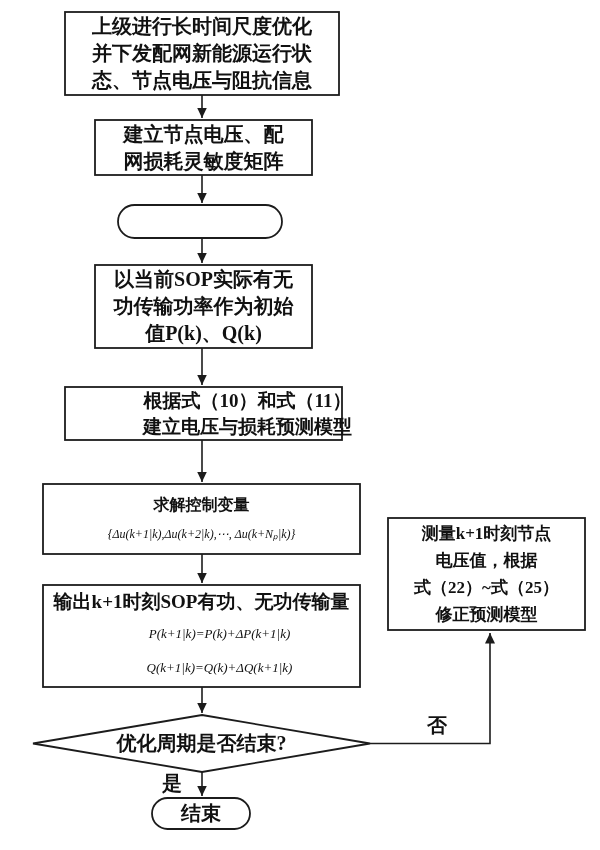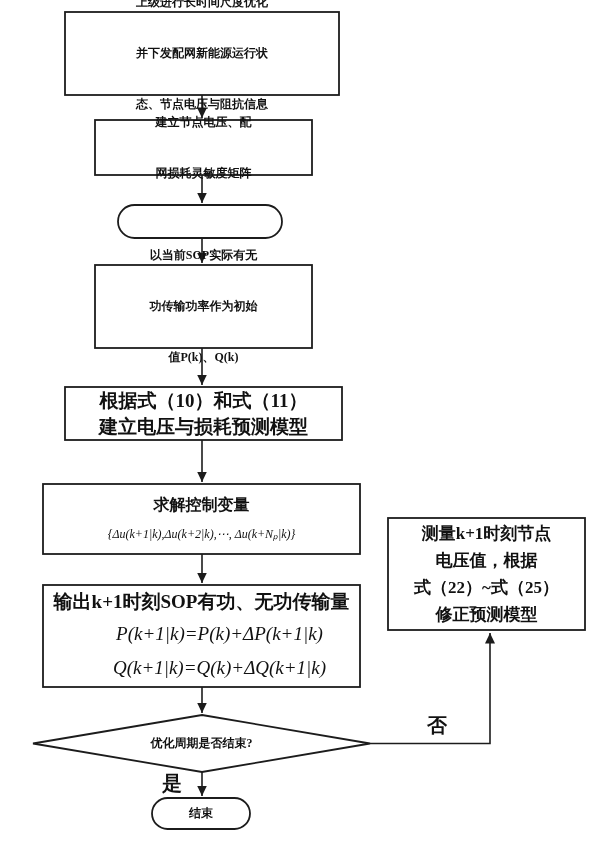--- a/index.html
+++ b/index.html
@@ -8,29 +8,29 @@
     font-family:"Liberation Serif", serif;color:#111111;overflow:hidden;
   }
   .layer{position:absolute;left:0;top:0;}
   .shape{fill:#ffffff;stroke:#1c1c1c;stroke-width:1.8;}
   .conn{stroke:#1c1c1c;stroke-width:1.6;fill:none;}
   .txt{
     position:absolute;display:flex;flex-direction:column;
     align-items:center;justify-content:center;text-align:center;
     font-weight:bold;pointer-events:none;
   }
-  .fs20{font-size:12px;line-height:27px;gap:24px;}
+  .fs20{font-size:20px;line-height:27px;}
   .fs20 span{display:block;white-space:nowrap;}
   .title-line{font-size:16px;line-height:30px;white-space:nowrap;}
   .formula{
     font-family:"Liberation Serif", serif;font-style:italic;font-weight:normal;
     white-space:nowrap;
   }
   .f18{font-size:12px;line-height:28px;}
-  .f19{font-size:19px;line-height:34px;margin-left:36px;}
+  .f19{font-size:13px;line-height:34px;margin-left:36px;}
   .lbl{
     position:absolute;font-size:20px;font-weight:bold;text-align:center;
     line-height:26px;
   }
 </style>
 </head>
 <body>
 
 <div class="canvas">
 
@@ -74,21 +74,21 @@
     <span>网损耗灵敏度矩阵</span>
   </div>
 
 
   <div class="txt fs20" style="left:95px;top:265px;width:217px;height:83px;">
     <span>以当前SOP实际有无</span>
     <span>功传输功率作为初始</span>
     <span>值P(k)、Q(k)</span>
   </div>
 
-  <div class="txt" style="left:65px;top:387px;width:277px;height:53px;font-size:19px;line-height:26px;">
+  <div class="txt" style="left:65px;top:387px;width:277px;height:53px;font-size:19px;line-height:26px;padding-left:44px;">
     <span style="white-space:nowrap;">根据式（10）和式（11）</span>
     <span style="white-space:nowrap;">建立电压与损耗预测模型</span>
   </div>
 
   <div class="txt" style="left:43px;top:484px;width:317px;height:70px;">
     <span class="title-line">求解控制变量</span>
     <span class="formula f18">{Δu(k+1|k),Δu(k+2|k),⋯, Δu(k+Nₚ|k)}</span>
   </div>
 
   <div class="txt" style="left:43px;top:585px;width:317px;height:102px;">

